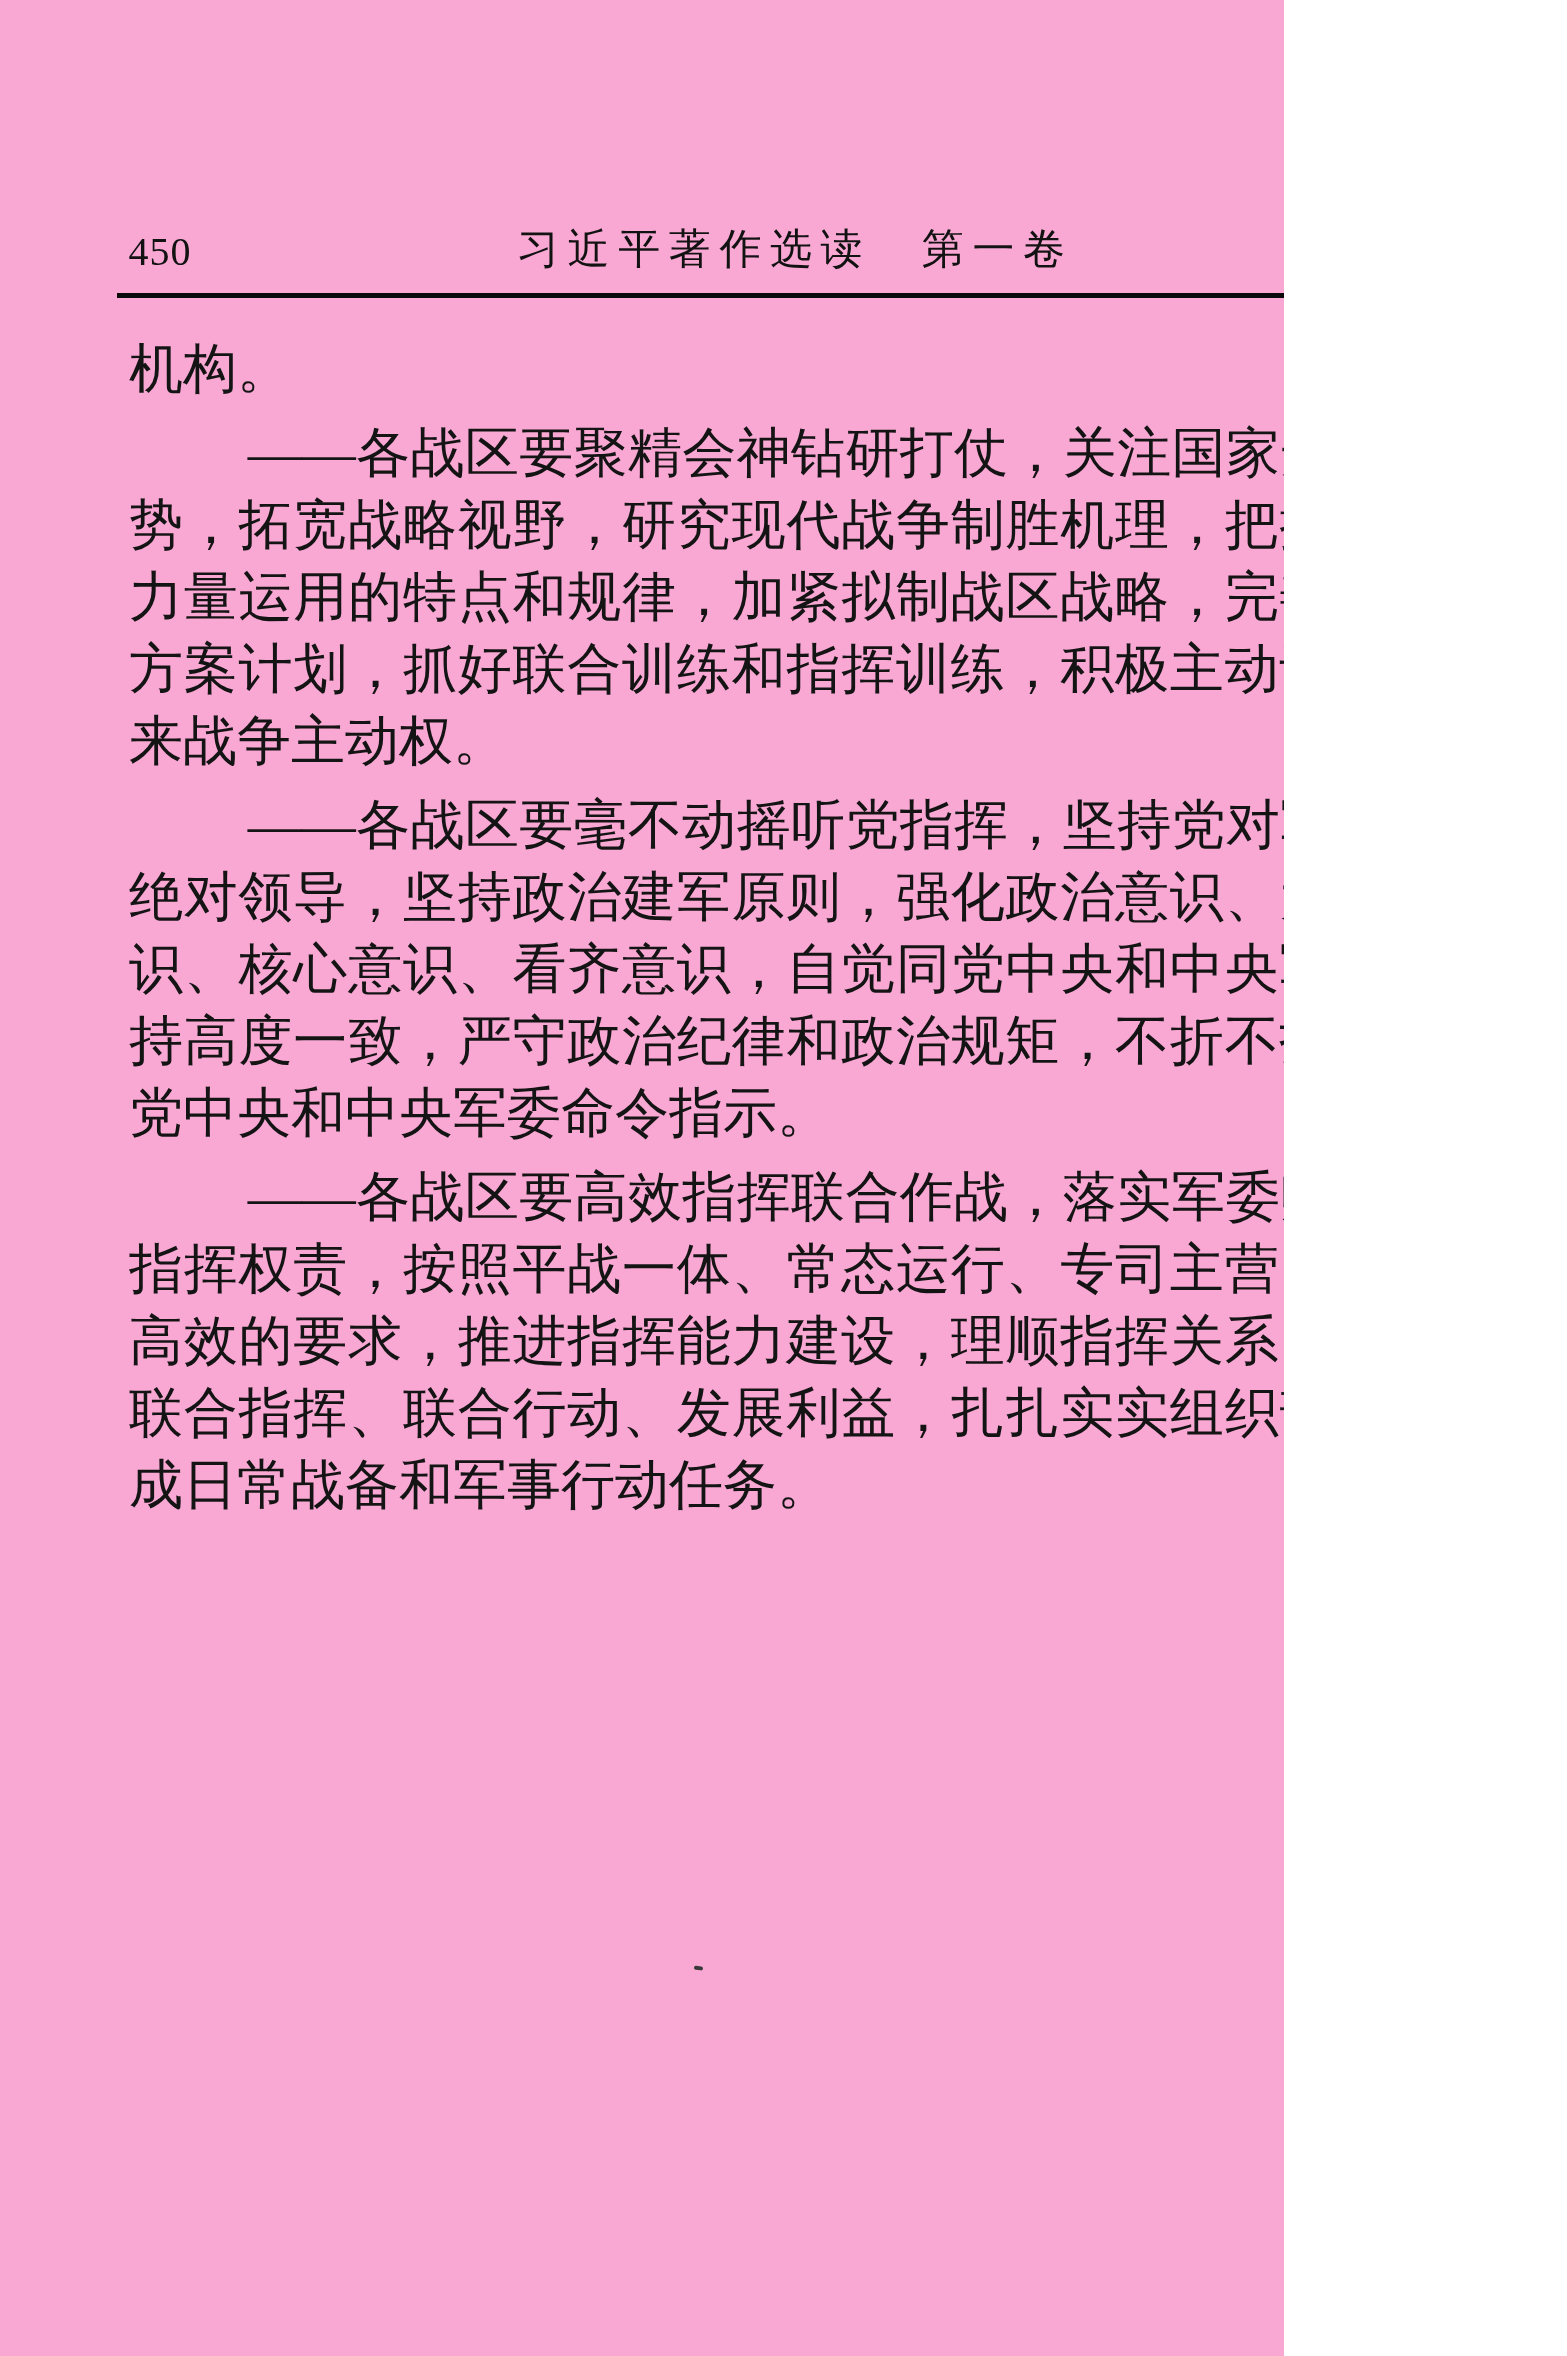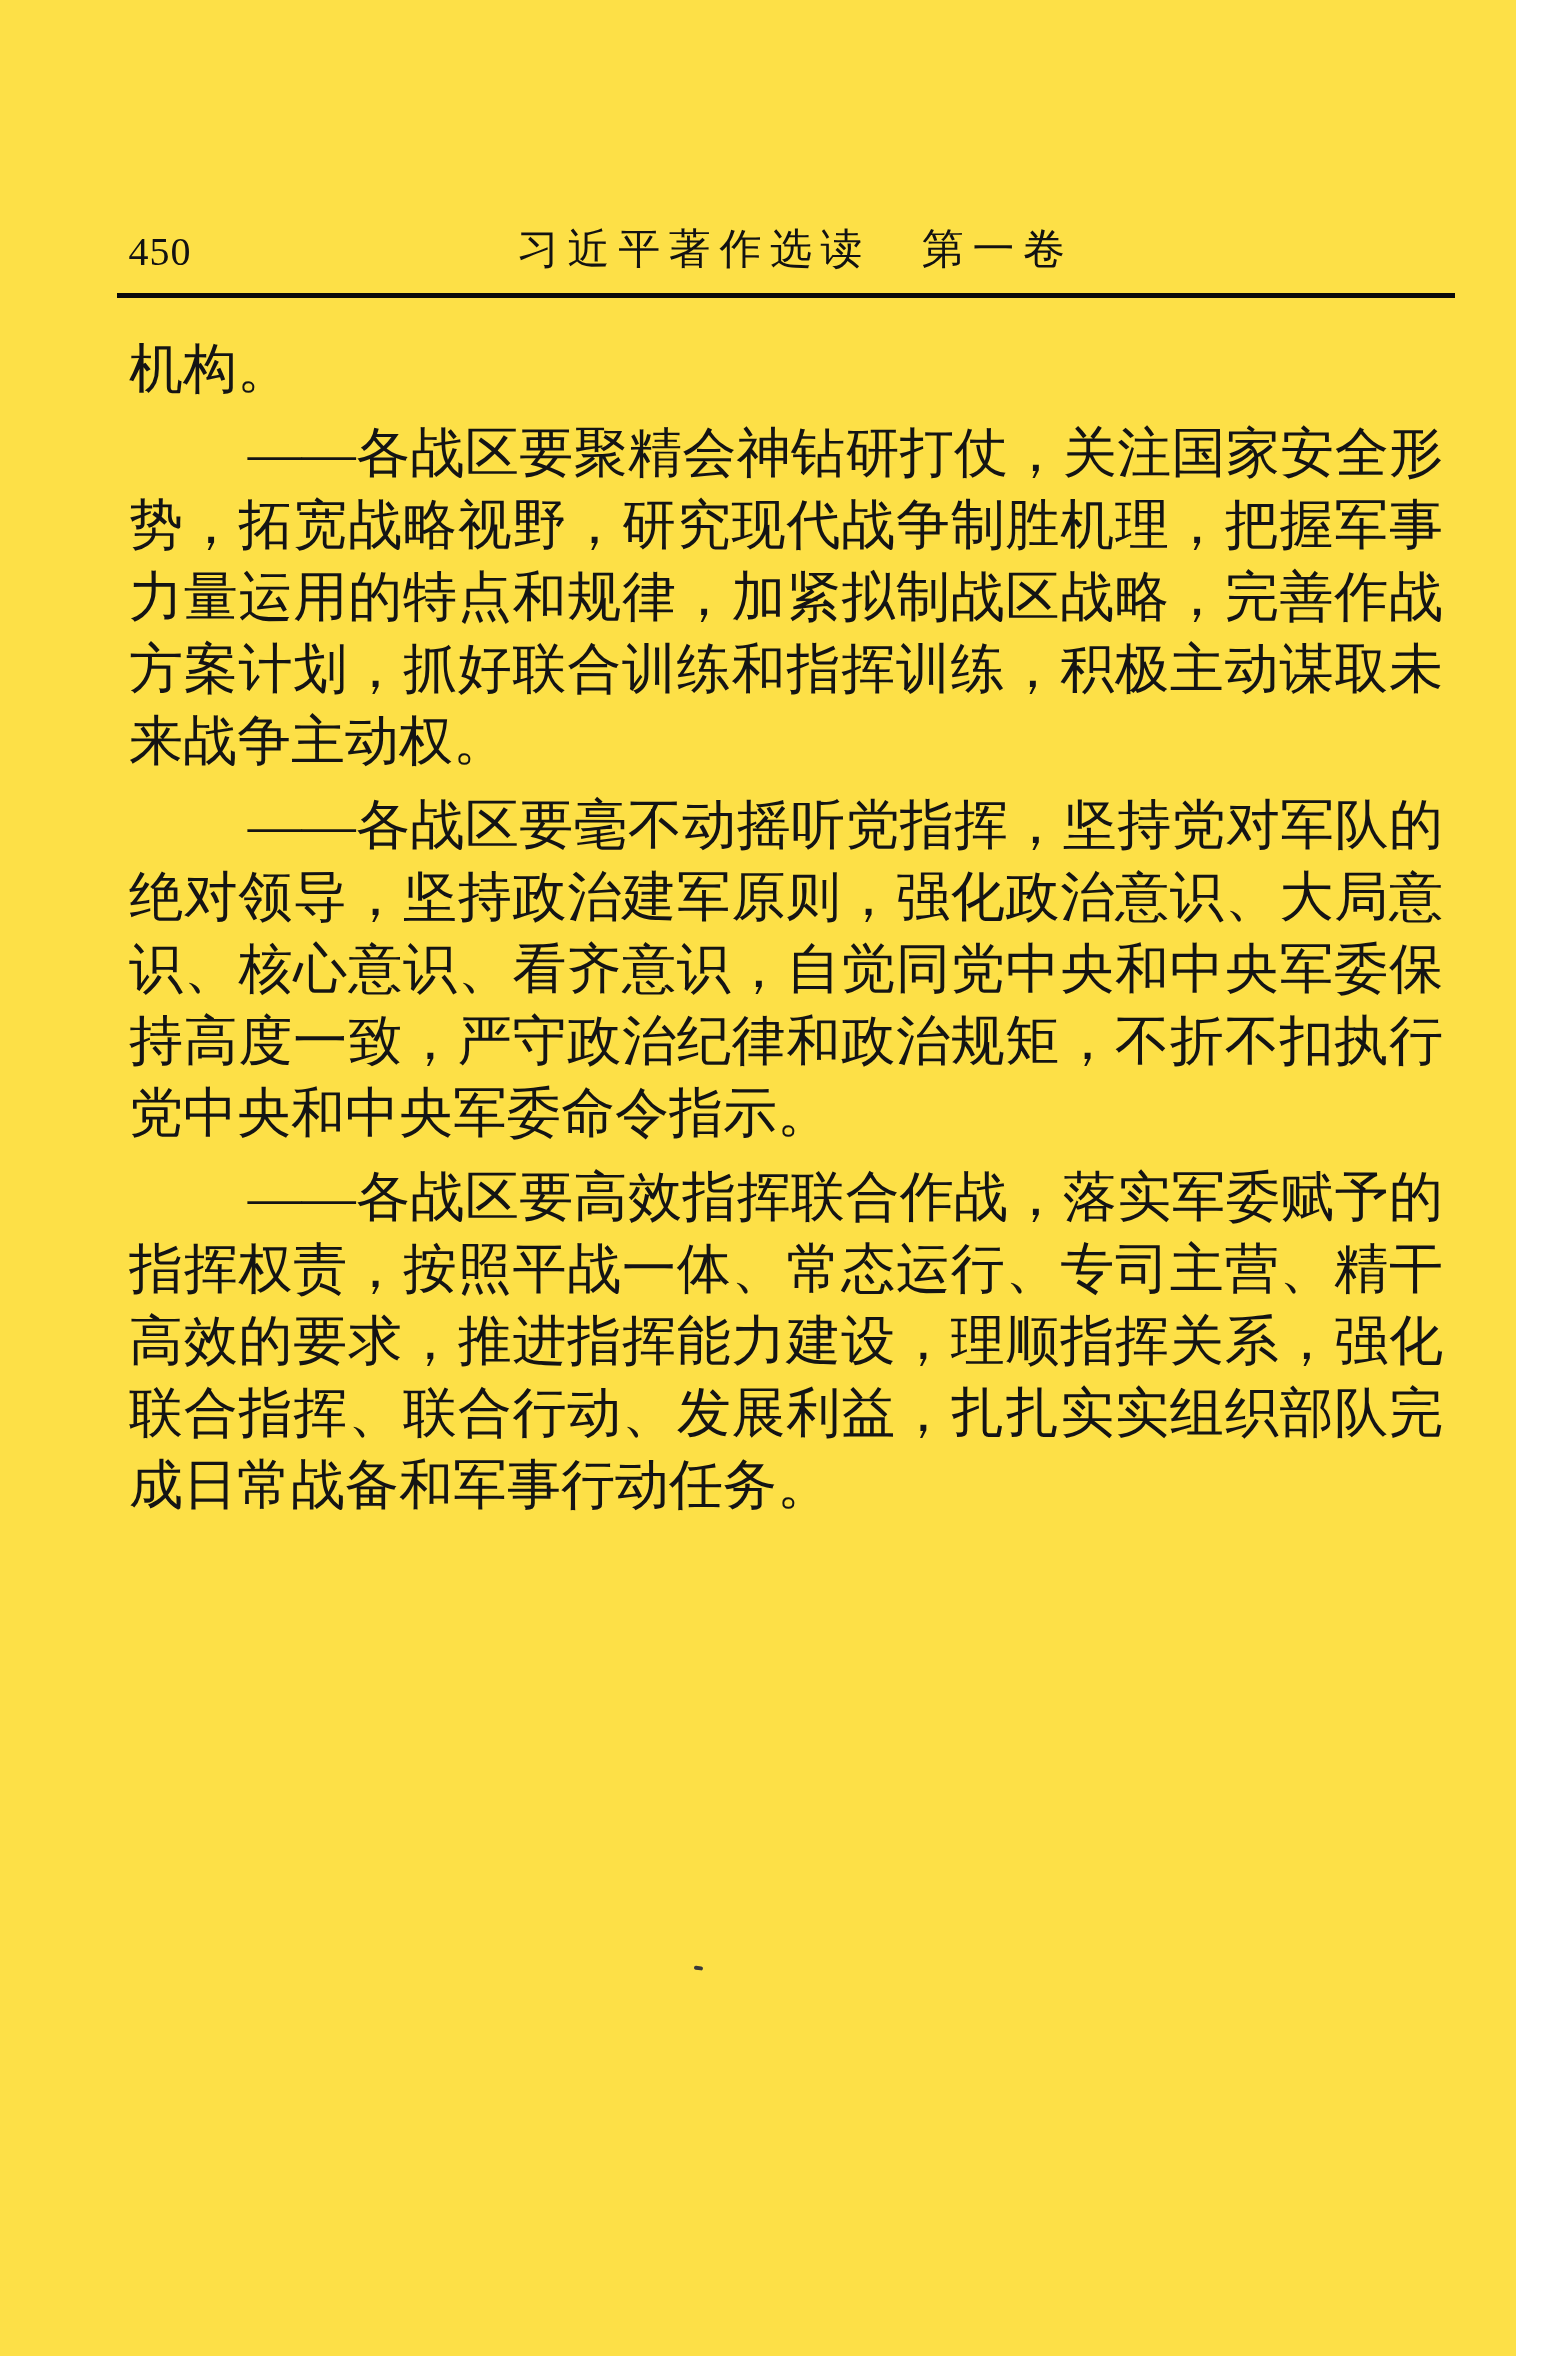--- a/index.html
+++ b/index.html
@@ -2,26 +2,27 @@
 <html><head>
 <meta charset="utf-8">
 <style>
   html, body {
     margin: 0;
     padding: 0;
     background: #ffffff;
   }
   .page {
     position: relative;
-    width: 1516px;
+    width: 1248px;
     height: 2356px;
-    background: #fde047;
+    background: #f9a8d4;
     color: #121212;
     font-family: "Liberation Serif", "DejaVu Serif", serif;
     overflow: hidden;
+    padding-left: 36px;
   }
   .running-header {
     position: absolute;
     top: 226px;
     left: 117px;
     width: 1338px;
     height: 54px;
   }
   .page-number {
     position: absolute;

